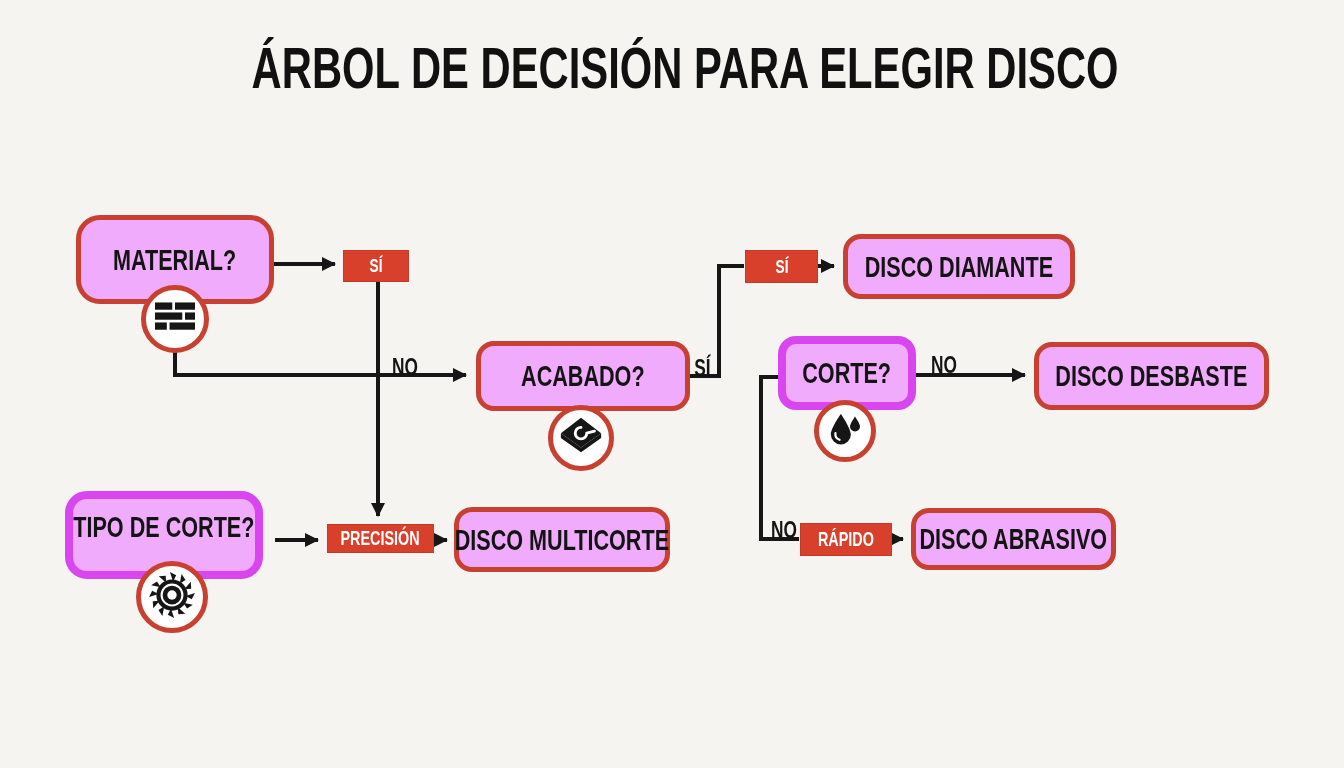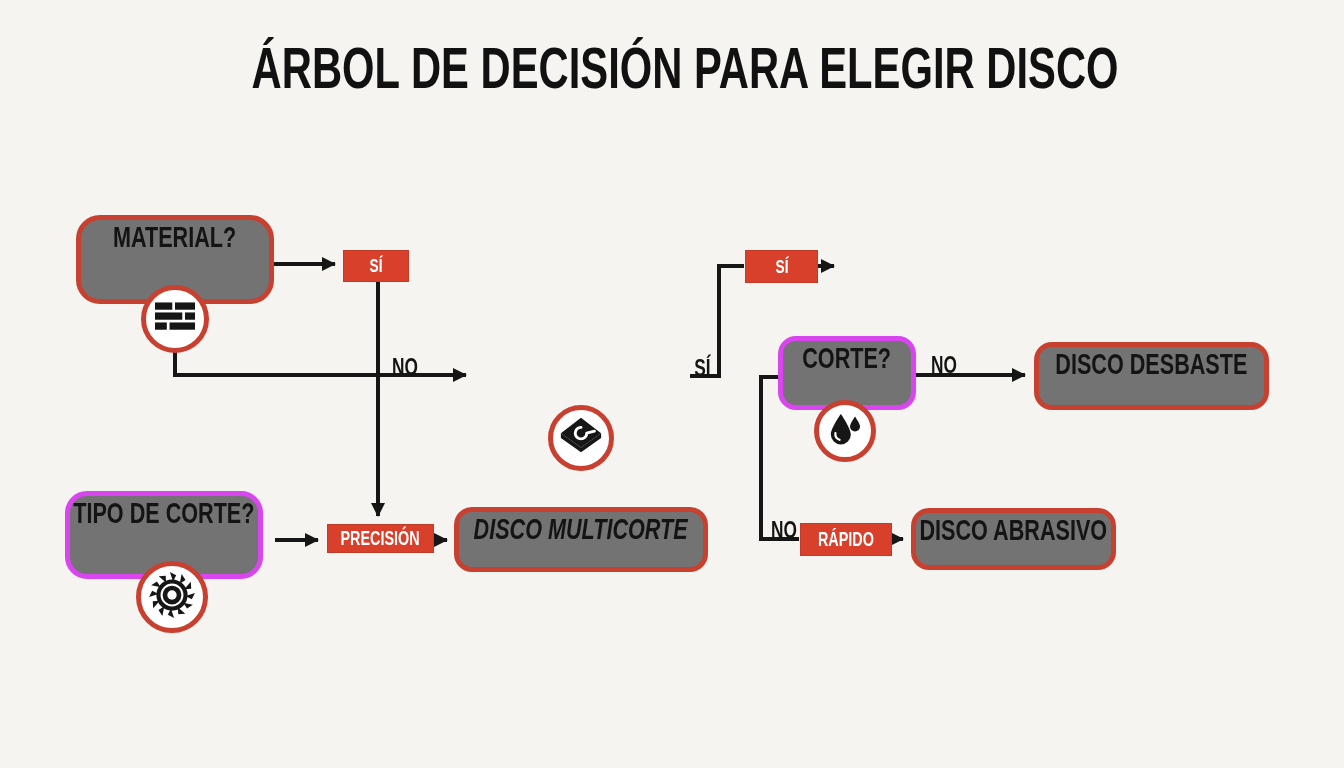--- a/index.html
+++ b/index.html
@@ -13,27 +13,27 @@
 
   
   .ctext{display:inline-block;transform:scaleX(0.72);transform-origin:center;white-space:nowrap;font-weight:bold;letter-spacing:0px;}
 
   .title{
     position:absolute;left:0;top:34px;width:1344px;text-align:center;
     font-size:58px;font-weight:bold;color:#111;
   }
 
   .node{
-    position:absolute;background:#737373;
-    display:flex;align-items:flex-start;justify-content:center;
+    position:absolute;background:#f0abfc;
+    display:flex;align-items:center;justify-content:center;
     box-sizing:border-box;
   }
   .node .lbl{font-size:30px;color:#141414;}
   .red-outline{border:5px solid #c8402f;border-radius:18px;}
-  .black-outline{border:5px solid #d946ef;border-radius:18px;}
+  .black-outline{border:8px solid #d946ef;border-radius:18px;}
 
   .chip{
     position:absolute;background:#d8402c;
     display:flex;align-items:center;justify-content:center;
     box-sizing:border-box;border:1px solid #c23a28;
   }
   .chip .lbl{color:#ffffff;font-size:19px;}
 
   .edge-label{
     position:absolute;font-size:24px;font-weight:bold;color:#141414;
@@ -74,35 +74,41 @@
   </svg>
 
   <div class="title">
     <span class="ctext">ÁRBOL DE DECISIÓN PARA ELEGIR DISCO</span>
   </div>
 
   <div class="node red-outline" style="left:63px;top:215px;width:198px;height:89px;border-radius:24px;">
     <span class="lbl ctext">MATERIAL?</span>
   </div>
 
+  <div class="node red-outline" style="left:463px;top:341px;width:214px;height:70px;">
+    <span class="lbl ctext">ACABADO?</span>
+  </div>
 
   <div class="node black-outline" style="left:765px;top:336px;width:138px;height:74px;">
     <span class="lbl ctext">CORTE?</span>
   </div>
 
   <div class="node black-outline" style="left:52px;top:491px;width:198px;height:88px;border-radius:22px;padding-bottom:16px;">
     <span class="lbl ctext">TIPO DE CORTE?</span>
   </div>
 
+  <div class="node red-outline" style="left:830px;top:234px;width:232px;height:65px;">
+    <span class="lbl ctext">DISCO DIAMANTE</span>
+  </div>
 
   <div class="node red-outline" style="left:1021px;top:342px;width:235px;height:68px;">
     <span class="lbl ctext">DISCO DESBASTE</span>
   </div>
 
-  <div class="node red-outline" style="left:441px;top:507px;width:254px;height:65px;font-style:italic;">
+  <div class="node red-outline" style="left:441px;top:507px;width:216px;height:65px;">
     <span class="lbl ctext">DISCO MULTICORTE</span>
   </div>
 
   <div class="node red-outline" style="left:898px;top:508px;width:205px;height:62px;">
     <span class="lbl ctext">DISCO ABRASIVO</span>
   </div>
 
   <div class="chip" style="left:330px;top:250px;width:66px;height:32px;">
     <span class="lbl ctext">SÍ</span>
   </div>

